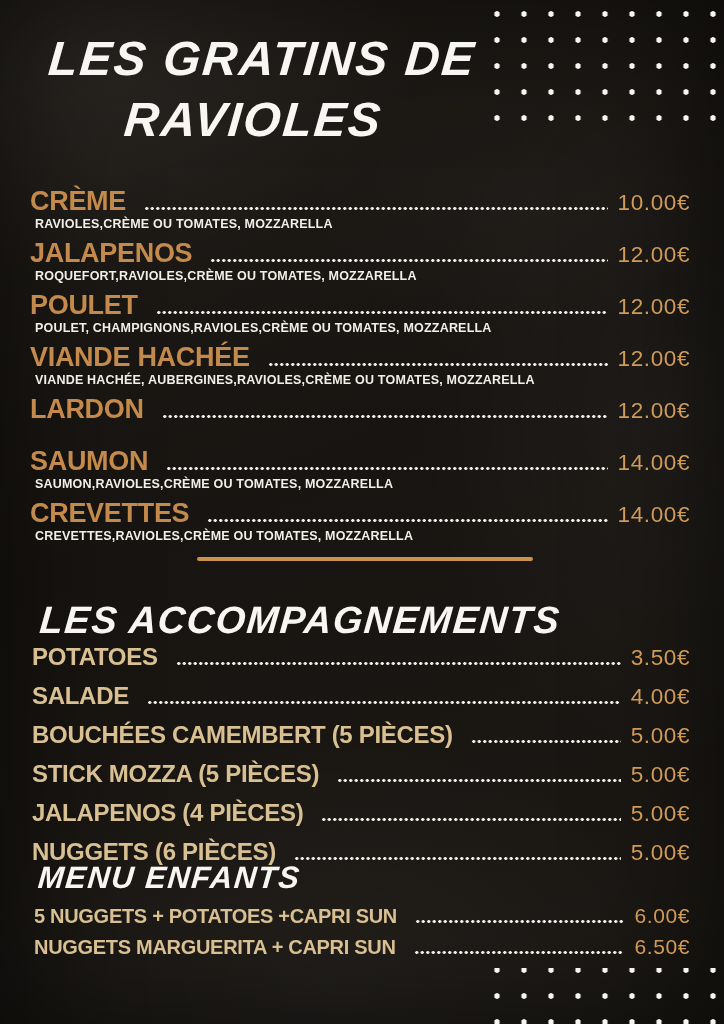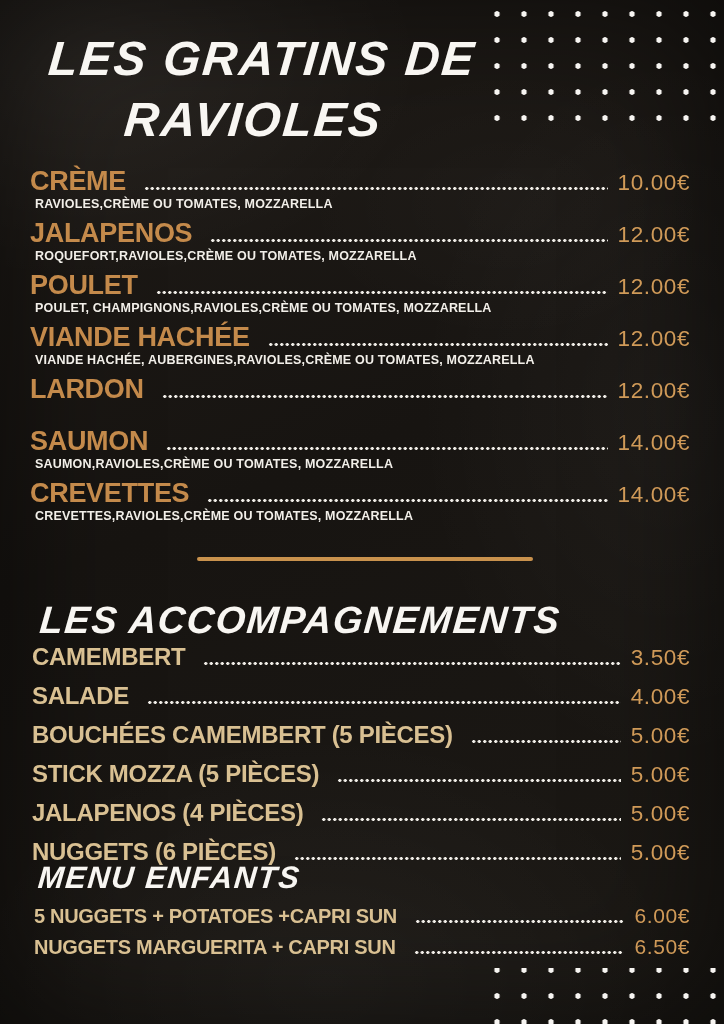--- a/index.html
+++ b/index.html
@@ -46,21 +46,21 @@
   .heading-enfants{top:860px;left:38px;font-size:31px;line-height:36px;}
 
   
   .gratins{position:absolute;top:166px;left:30px;width:660px;}
   .g-item{height:52px;}
   .g-line{display:flex;align-items:baseline;}
   .name{
     color:#c48a4b;font-weight:700;font-stretch:condensed;
     letter-spacing:-0.3px;white-space:nowrap;
   }
-  .g-name{font-size:27px;line-height:30px;}
+  .g-name{font-size:27px;line-height:30px;margin-top:20px;}
   .g-desc{
     margin:1px 0 0 5px;color:#f2efe9;font-weight:700;
     font-size:12.5px;letter-spacing:0.2px;white-space:nowrap;
   }
   .leader{
     flex:1;height:3px;align-self:baseline;
     margin:0 10px 3px 18px;
     background-image:radial-gradient(circle, #f2efe9 1.35px, rgba(242,239,233,0) 1.8px);
     background-size:5.5px 3px;background-repeat:repeat-x;background-position:left center;
   }
@@ -162,21 +162,21 @@
 
   </section>
 
   <div class="divider"></div>
 
   <h2 class="heading heading-accomp">LES ACCOMPAGNEMENTS</h2>
 
   <section class="accomp">
 
     <div class="a-row">
-      <span class="name a-name">CAMEMBERT</span>
+      <span class="name a-name">POTATOES</span>
       <span class="leader"></span>
       <span class="price">3.50€</span>
     </div>
 
     <div class="a-row">
       <span class="name a-name">SALADE</span>
       <span class="leader"></span>
       <span class="price">4.00€</span>
     </div>
 

